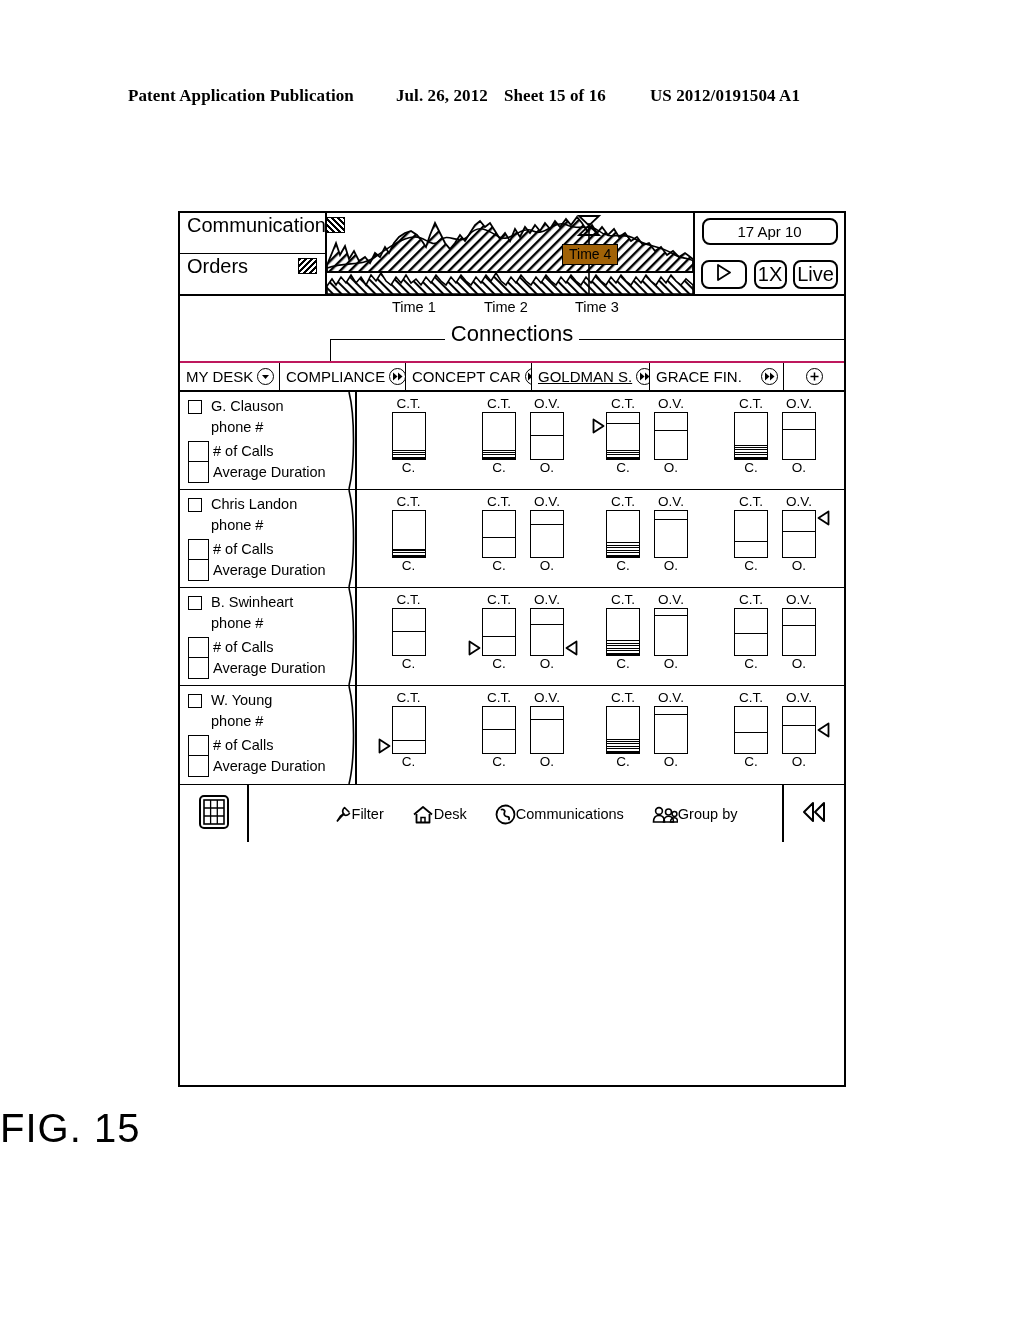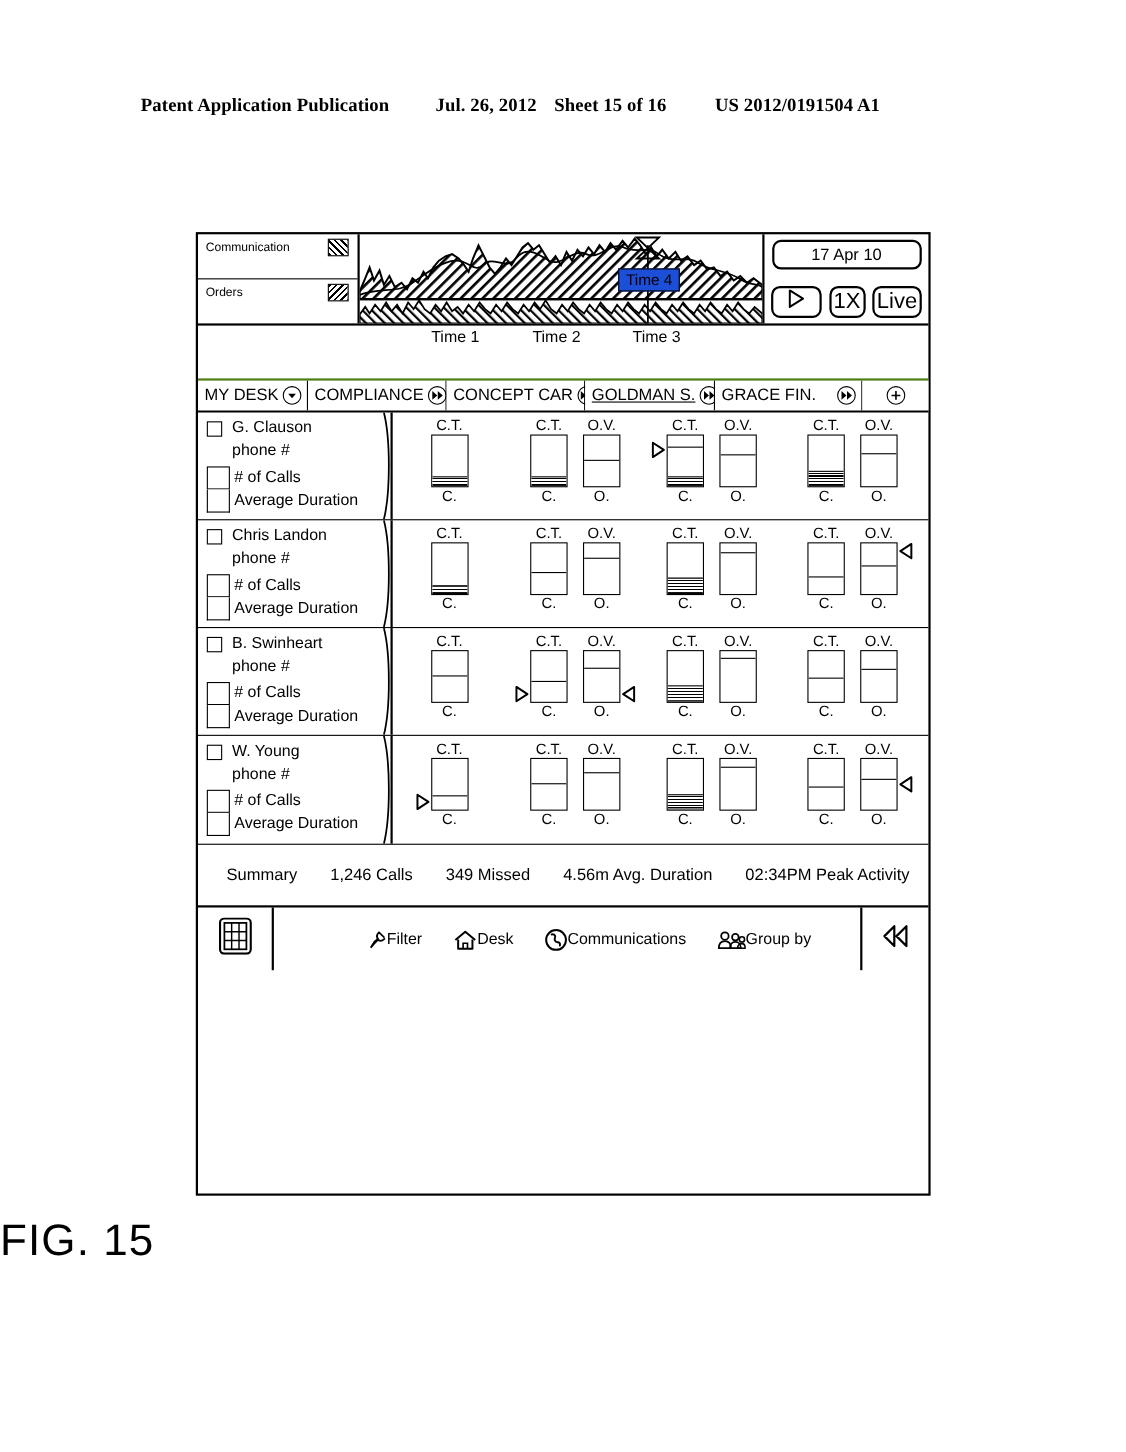--- a/index.html
+++ b/index.html
@@ -76,21 +76,21 @@
     display: flex;
     flex-direction: column;
   }
   .legend-row {
     flex: 1;
     display: flex;
     align-items: center;
     justify-content: space-between;
     padding: 0 8px 16px 7px;
     box-sizing: border-box;
-    font-size: 11px;
+    font-size: 20px;
     white-space: nowrap;
   }
   .legend-row.top { border-bottom: 1.5px solid #000; }
   .swatch {
     width: 19px;
     height: 16px;
     border: 1.5px solid #000;
     box-sizing: border-box;
     flex: none;
   }
@@ -110,21 +110,21 @@
     border-right: 2px solid #000;
     overflow: visible;
   }
   .graph-col svg { display: block; }
 
   .time-flag {
     position: absolute;
     left: 235px;
     top: 31px;
     border: 1.6px solid #000;
-    background: #1d4ed8;
+    background: #a16207;
     font-size: 14px;
     padding: 1px 6px 2px 6px;
     white-space: nowrap;
     z-index: 4;
   }
 
   .controls-col {
     flex: 1;
     box-sizing: border-box;
     padding: 5px 6px 5px 6px;
@@ -161,22 +161,22 @@
     font-size: 20px;
     background: #fff;
   }
   .ctl-btn.play { width: 46px; }
   .ctl-btn.rate { width: 33px; }
   .ctl-btn.live { width: 45px; }
 
   
   .axis-band {
     position: relative;
-    height: 50px;
-    border-bottom: 2px solid #4d7c0f;
+    height: 67px;
+    border-bottom: 2px solid #be185d;
     box-sizing: border-box;
   }
   .tick-label {
     position: absolute;
     top: 3px;
     font-size: 14.5px;
     white-space: nowrap;
   }
   .conn-wrap {
     position: absolute;
@@ -551,20 +551,25 @@
         <div class="ctl-btn live">Live</div>
       </div>
     </div>
   </div>
 
   <div class="axis-band">
     <div class="tick-label" style="left:212px;">Time 1</div>
     <div class="tick-label" style="left:304px;">Time 2</div>
     <div class="tick-label" style="left:395px;">Time 3</div>
 
+    <div class="conn-wrap">
+      <div class="conn-rule"></div>
+      <div class="conn-tick"></div>
+      <div class="conn-title"><span>Connections</span></div>
+    </div>
   </div>
 
   <div class="col-head">
     <div class="col-head-cell c0">
       <span>MY DESK</span>
       <span class="ico-circle">
         <svg width="11" height="11" viewBox="0 0 11 11">
             <path d="M2,4 L5.5,8 L9,4 Z" fill="#000"></path>
           </svg>
       </span>
@@ -961,27 +966,20 @@
                 <svg width="13" height="16" viewBox="0 0 13 16">
                   <path d="M11.5,1.5 L1.5,8 L11.5,14.5 Z" fill="none" stroke="#000" stroke-width="1.8" stroke-linejoin="round"></path>
                 </svg>
               </span>
             </div>
           </div>
         </div>
       </div>
     </div>
 
-  <div class="summary-band">
-    <span class="sm-label">Summary</span>
-    <span class="sm-item">1,246 Calls</span>
-    <span class="sm-item">349 Missed</span>
-    <span class="sm-item">4.56m Avg. Duration</span>
-    <span class="sm-item">02:34PM Peak Activity</span>
-  </div>
 
   <div class="footer">
     <div class="f-left">
       <span>
         <svg width="30" height="34" viewBox="0 0 30 34">
           <rect x="1" y="1" width="28" height="32" rx="4" fill="none" stroke="#000" stroke-width="2"></rect>
           <rect x="5" y="5" width="20" height="24" fill="none" stroke="#000" stroke-width="1.6"></rect>
           <path d="M5,13 H25 M5,21 H25 M11.6,5 V29 M18.3,5 V29" stroke="#000" stroke-width="1.3"></path>
         </svg>
       </span>

